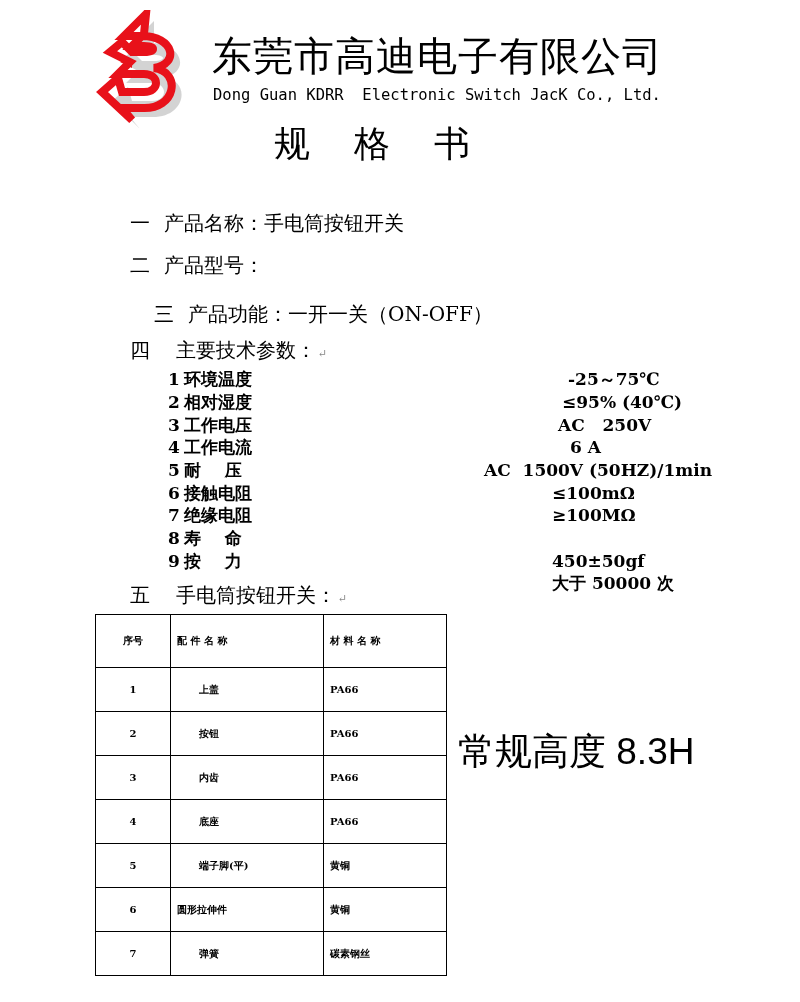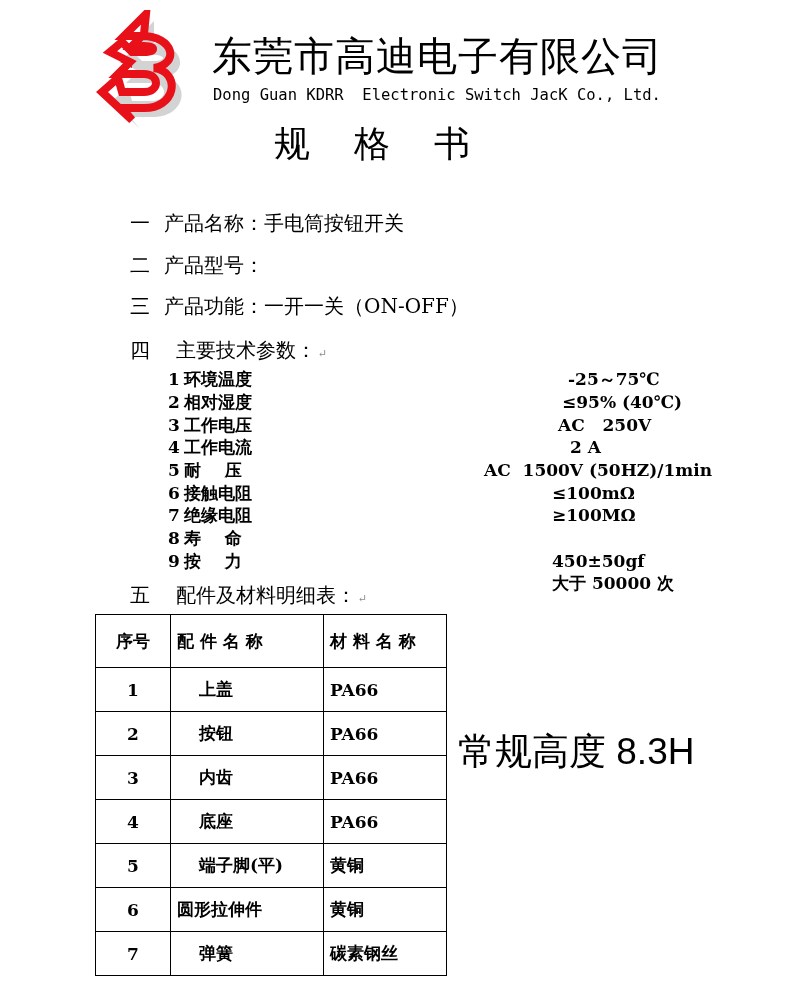--- a/index.html
+++ b/index.html
@@ -15,21 +15,21 @@
                font-size: 36px; letter-spacing: 44px; white-space: nowrap; line-height: 1; }
   .sec { left: 130px; font-size: 20px; white-space: nowrap; line-height: 1; }
   .sec .num { display: inline-block; width: 34px; }
   .sec4 .num, .sec5 .num { width: 46px; }
   .ret { font-size: 11px; color: #888; margin-left: 2px; }
   .param-row { left: 168px; font-size: 17px; font-weight: bold; white-space: nowrap; line-height: 1; height: 22px; }
   .param-row .pn { position: absolute; left: 0; width: 20px; }
   .param-row .pl { position: absolute; left: 16px; white-space: pre; }
   .param-row .pv { position: absolute; white-space: pre; }
   table.parts { position: absolute; left: 95px; top: 614px; border-collapse: collapse;
-                font-size: 17px; font-weight: bold; }
+                font-size: 10px; font-weight: bold; }
   table.parts td { border: 1.5px solid #000; height: 43px; padding: 0 6px; vertical-align: middle; }
   table.parts tr.head td { height: 52px; }
   table.parts td.c1 { width: 62px; text-align: center; }
   table.parts td.c2 { width: 118px; }
   table.parts td.c3 { width: 110px; }
   table.parts td.indent { padding-left: 28px; }
   .note { left: 458px; top: 638px; font-family: "Liberation Sans", sans-serif;
           font-size: 37px; line-height: 45.5px; white-space: pre; }
 </style>
 </head>
@@ -49,21 +49,21 @@
 <div class="abs company-en">Dong Guan KDRR  Electronic Switch JacK Co., Ltd.</div>
 
 <div class="abs doc-title">规格书</div>
 
 <div class="abs sec" style="top:213px;">
   <span class="num">一</span><span>产品名称：手电筒按钮开关</span>
 </div>
 <div class="abs sec" style="top:255px;">
   <span class="num">二</span><span>产品型号：</span>
 </div>
-<div class="abs sec" style="top:296px;">
+<div class="abs sec" style="top:304px;margin-left:24px;">
   <span class="num">三</span><span>产品功能：一开一关（ON-OFF）</span>
 </div>
 <div class="abs sec sec4" style="top:340px;">
   <span class="num">四</span><span>主要技术参数：</span><span class="ret">↵</span>
 </div>
 
 <div class="abs param-row" style="top:371px;width:540px;">
   <span class="pn">1</span>
   <span class="pl">环境温度</span>
   <span class="pv" style="left:400px;">-25～75℃</span>
@@ -74,21 +74,21 @@
   <span class="pv" style="left:394px;">≤95% (40℃)</span>
 </div>
 <div class="abs param-row" style="top:417px;width:540px;">
   <span class="pn">3</span>
   <span class="pl">工作电压</span>
   <span class="pv" style="left:390px;">AC   250V</span>
 </div>
 <div class="abs param-row" style="top:439px;width:540px;">
   <span class="pn">4</span>
   <span class="pl">工作电流</span>
-  <span class="pv" style="left:402px;">2 A</span>
+  <span class="pv" style="left:402px;">6 A</span>
 </div>
 <div class="abs param-row" style="top:462px;width:540px;">
   <span class="pn">5</span>
   <span class="pl">耐    压</span>
   <span class="pv" style="left:316px;">AC  1500V (50HZ)/1min</span>
 </div>
 <div class="abs param-row" style="top:485px;width:540px;">
   <span class="pn">6</span>
   <span class="pl">接触电阻</span>
   <span class="pv" style="left:384px;">≤100mΩ</span>
@@ -103,21 +103,21 @@
   <span class="pl">寿    命</span>
   <span class="pv" style="left:384px;margin-top:45px;">大于 50000 次</span>
 </div>
 <div class="abs param-row" style="top:553px;width:540px;">
   <span class="pn">9</span>
   <span class="pl">按    力</span>
   <span class="pv" style="left:384px;">450±50gf</span>
 </div>
 
 <div class="abs sec sec5" style="top:585px;">
-  <span class="num">五</span><span>配件及材料明细表：</span><span class="ret">↵</span>
+  <span class="num">五</span><span>手电筒按钮开关：</span><span class="ret">↵</span>
 </div>
 
 <table class="parts">
   <tbody>
       <tr class="head">
     <td class="c1">序号</td>
     <td class="c2">配 件 名  称</td>
     <td class="c3">材 料 名 称</td>
   </tr>
   <tr>

